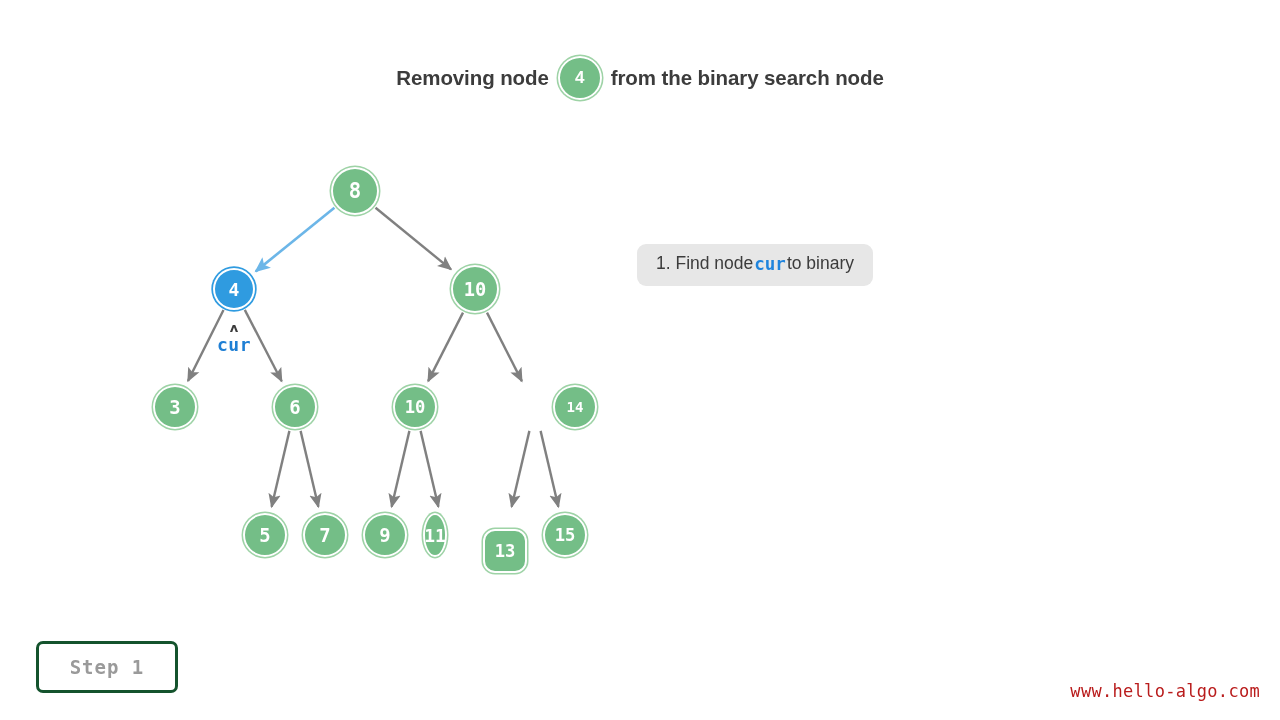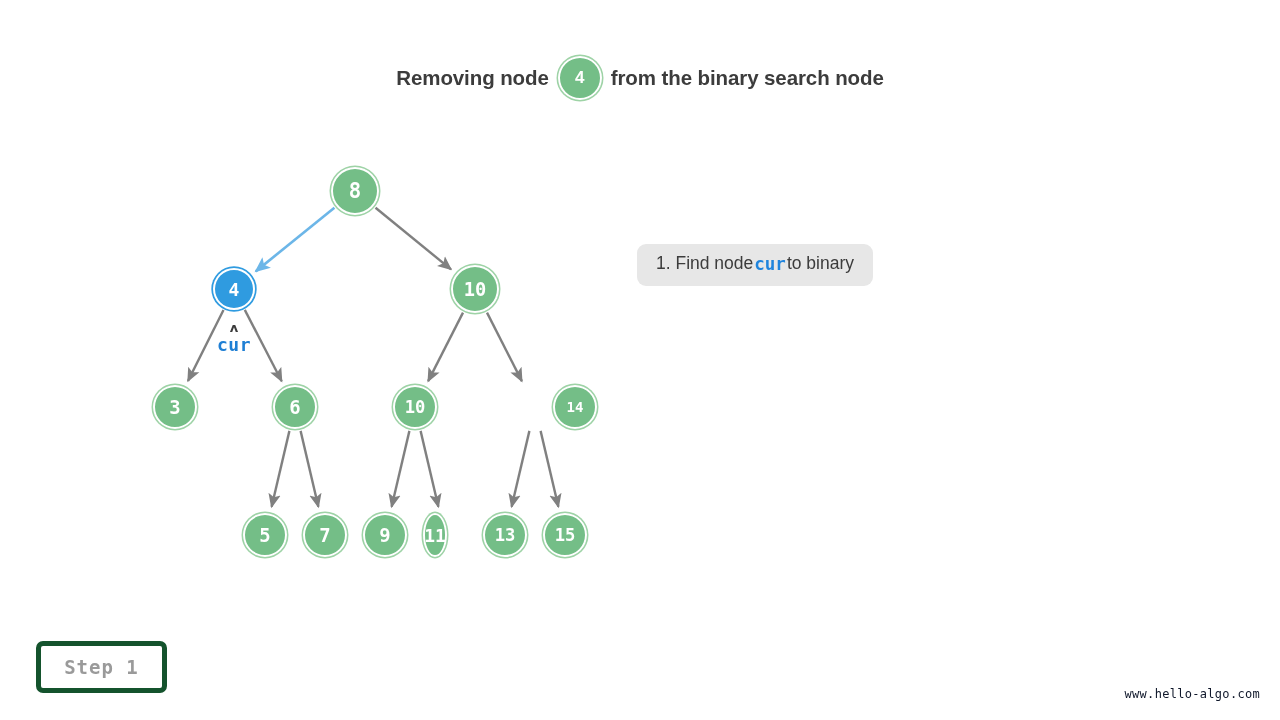--- a/index.html
+++ b/index.html
@@ -133,23 +133,23 @@
     font-weight: bold;
     color: #1f84dd;
     padding: 0 1px;
   }
 
   
   #step-badge {
     position: absolute;
     left: 36px;
     top: 641px;
-    width: 131px;
+    width: 142px;
     height: 52px;
-    border: 5px solid #14532d;
+    border: 3px solid #14532d;
     border-radius: 7px;
     background: #ffffff;
     display: flex;
     align-items: center;
     justify-content: center;
     box-sizing: border-box;
   }
   #step-text {
     font-family: "DejaVu Sans Mono", "Liberation Mono", monospace;
     font-size: 19px;
@@ -157,22 +157,22 @@
     color: #9a9a9a;
     letter-spacing: 1px;
   }
 
   
   #watermark {
     position: absolute;
     right: 20px;
     bottom: 19px;
     font-family: "DejaVu Sans Mono", "Liberation Mono", monospace;
-    font-size: 12px;
-    color: #0f172a;
+    font-size: 17px;
+    color: #b91c1c;
     letter-spacing: 0.3px;
   }
 </style>
 </head>
 <body>
 
 <div id="title-bar">
   <span class="title-text">Removing node</span>
   <span class="title-node">4</span>
   <span class="title-text">from the binary search node</span>
@@ -208,21 +208,21 @@
       <div class="tree-node highlight" style="left: 213px; top: 268px; width: 42px; height: 42px; font-size: 18.06px;">4</div>
       <div class="tree-node normal" style="left: 451px; top: 265px; width: 48px; height: 48px; font-size: 18.72px;">10</div>
       <div class="tree-node normal" style="left: 153px; top: 385px; width: 44px; height: 44px; font-size: 18.92px;">3</div>
       <div class="tree-node normal" style="left: 273px; top: 385px; width: 44px; height: 44px; font-size: 18.92px;">6</div>
       <div class="tree-node normal" style="left: 393px; top: 385px; width: 44px; height: 44px; font-size: 17.16px; text-align: center;">10</div>
       <div class="tree-node normal" style="left: 513px; top: 385px; width: 44px; height: 44px; font-size: 14px; margin-left: 40px;">14</div>
       <div class="tree-node normal" style="left: 243px; top: 513px; width: 44px; height: 44px; font-size: 18.92px;">5</div>
       <div class="tree-node normal" style="left: 303px; top: 513px; width: 44px; height: 44px; font-size: 18.92px;">7</div>
       <div class="tree-node normal" style="left: 363px; top: 513px; width: 44px; height: 44px; font-size: 18.92px;">9</div>
       <div class="tree-node normal" style="left: 423px; top: 513px; width: 24px; height: 44px; font-size: 18px;">11</div>
-      <div class="tree-node normal" style="left: 483px; top: 513px; width: 44px; height: 44px; font-size: 17.16px;">13</div>
+      <div class="tree-node normal" style="left: 483px; top: 529px; width: 44px; height: 44px; font-size: 17.16px; border-radius: 12px;">13</div>
       <div class="tree-node normal" style="left: 543px; top: 513px; width: 44px; height: 44px; font-size: 17.16px;">15</div>
     </div>
 
   <div id="cur-pointer" style="left: 194px; top: 321px; width: 80px;">
     <span id="cur-caret">ʌ</span>
     <span id="cur-label">cur</span>
   </div>
 </div>
 
 <div id="info-box">

